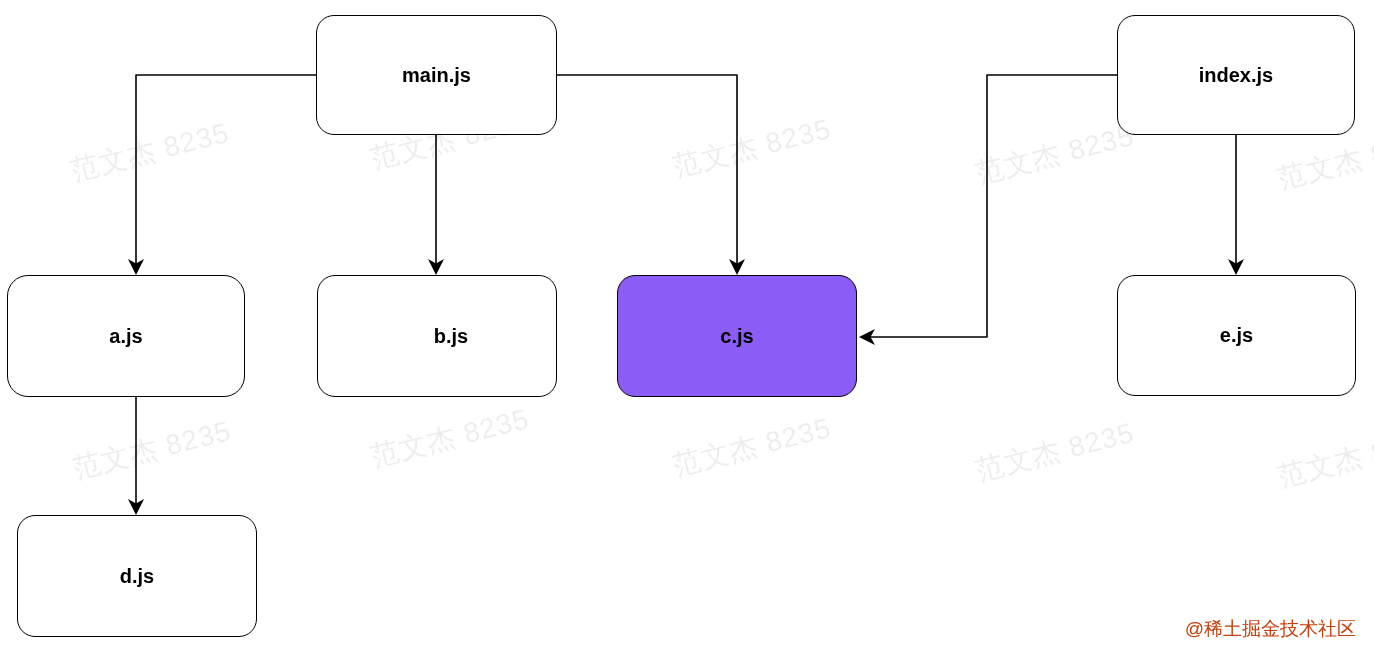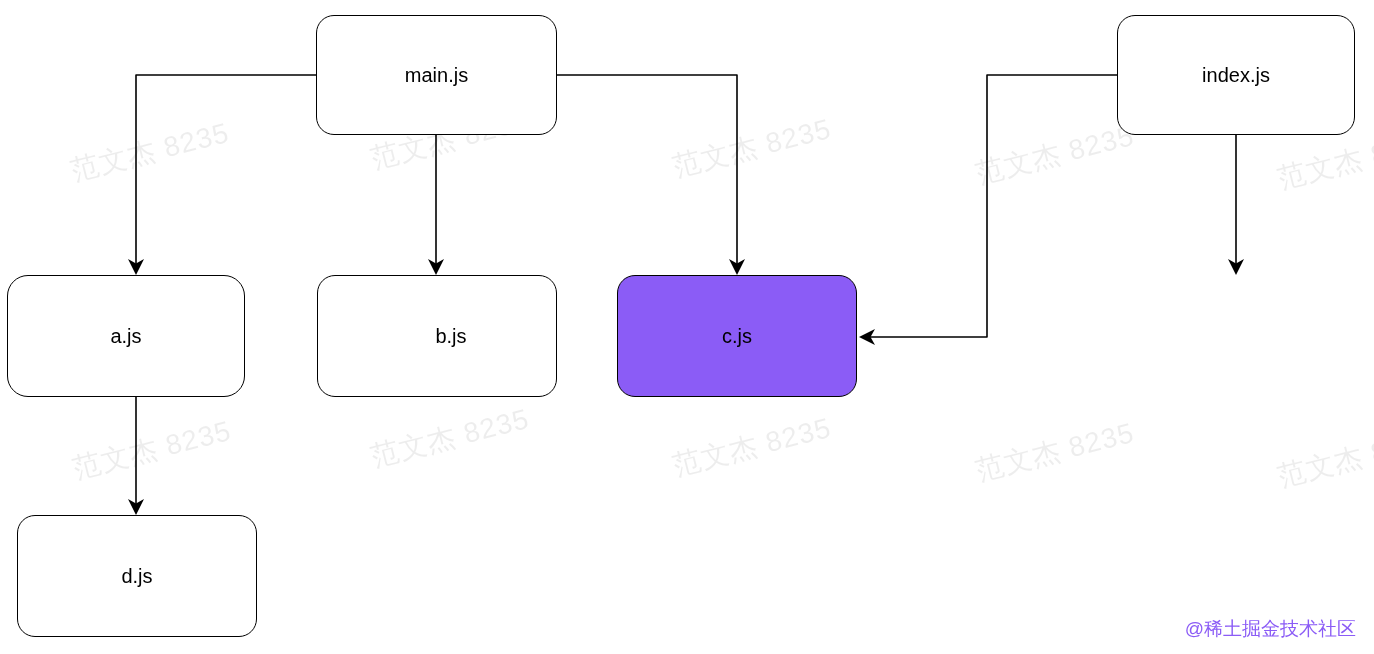--- a/index.html
+++ b/index.html
@@ -29,20 +29,21 @@
     height: 122px;
     background: #ffffff;
     border: 1.6px solid #000000;
     border-radius: 18px;
     display: flex;
     align-items: center;
     justify-content: center;
     font-size: 20px;
     color: #000000;
     z-index: 2;
+    font-weight: bold;
   }
   .node.highlight { background: #8b5cf6; }
   .node-main  { left: 316px;  top: 15px;  height: 120px; width: 241px; }
   .node-index { left: 1117px; top: 15px;  height: 120px; width: 238px; }
   .node-a     { left: 7px;   top: 275px; width: 238px; border-radius: 21px; }
   .node-b     { left: 317px;  top: 275px; padding-left: 28px; }
   .node-c     { left: 617px;  top: 275px; }
   .node-e     { left: 1117px; top: 275px; width: 239px; height: 121px; }
   .node-d     { left: 17px;   top: 515px; }
   .wm {
@@ -53,21 +54,21 @@
     color: rgba(0, 0, 0, 0.07);
     white-space: nowrap;
     z-index: 1;
     user-select: none;
   }
   .credit {
     position: absolute;
     right: 18px;
     bottom: 12px;
     font-size: 19px;
-    color: #8b5cf6;
+    color: #c2410c;
     z-index: 3;
     white-space: nowrap;
   }
 </style>
 </head>
 <body>
 
 <div class="canvas">
 
   <span class="wm" style="left:150px;  top:152px;">范文杰 8235</span>
@@ -105,19 +106,22 @@
   </div>
   <div class="node node-a">
     <span>a.js</span>
   </div>
   <div class="node node-b">
     <span>b.js</span>
   </div>
   <div class="node node-c highlight">
     <span>c.js</span>
   </div>
+  <div class="node node-e">
+    <span>e.js</span>
+  </div>
   <div class="node node-d">
     <span>d.js</span>
   </div>
 
   <span class="credit">@稀土掘金技术社区</span>
 
 </div>
 
 </body></html>

